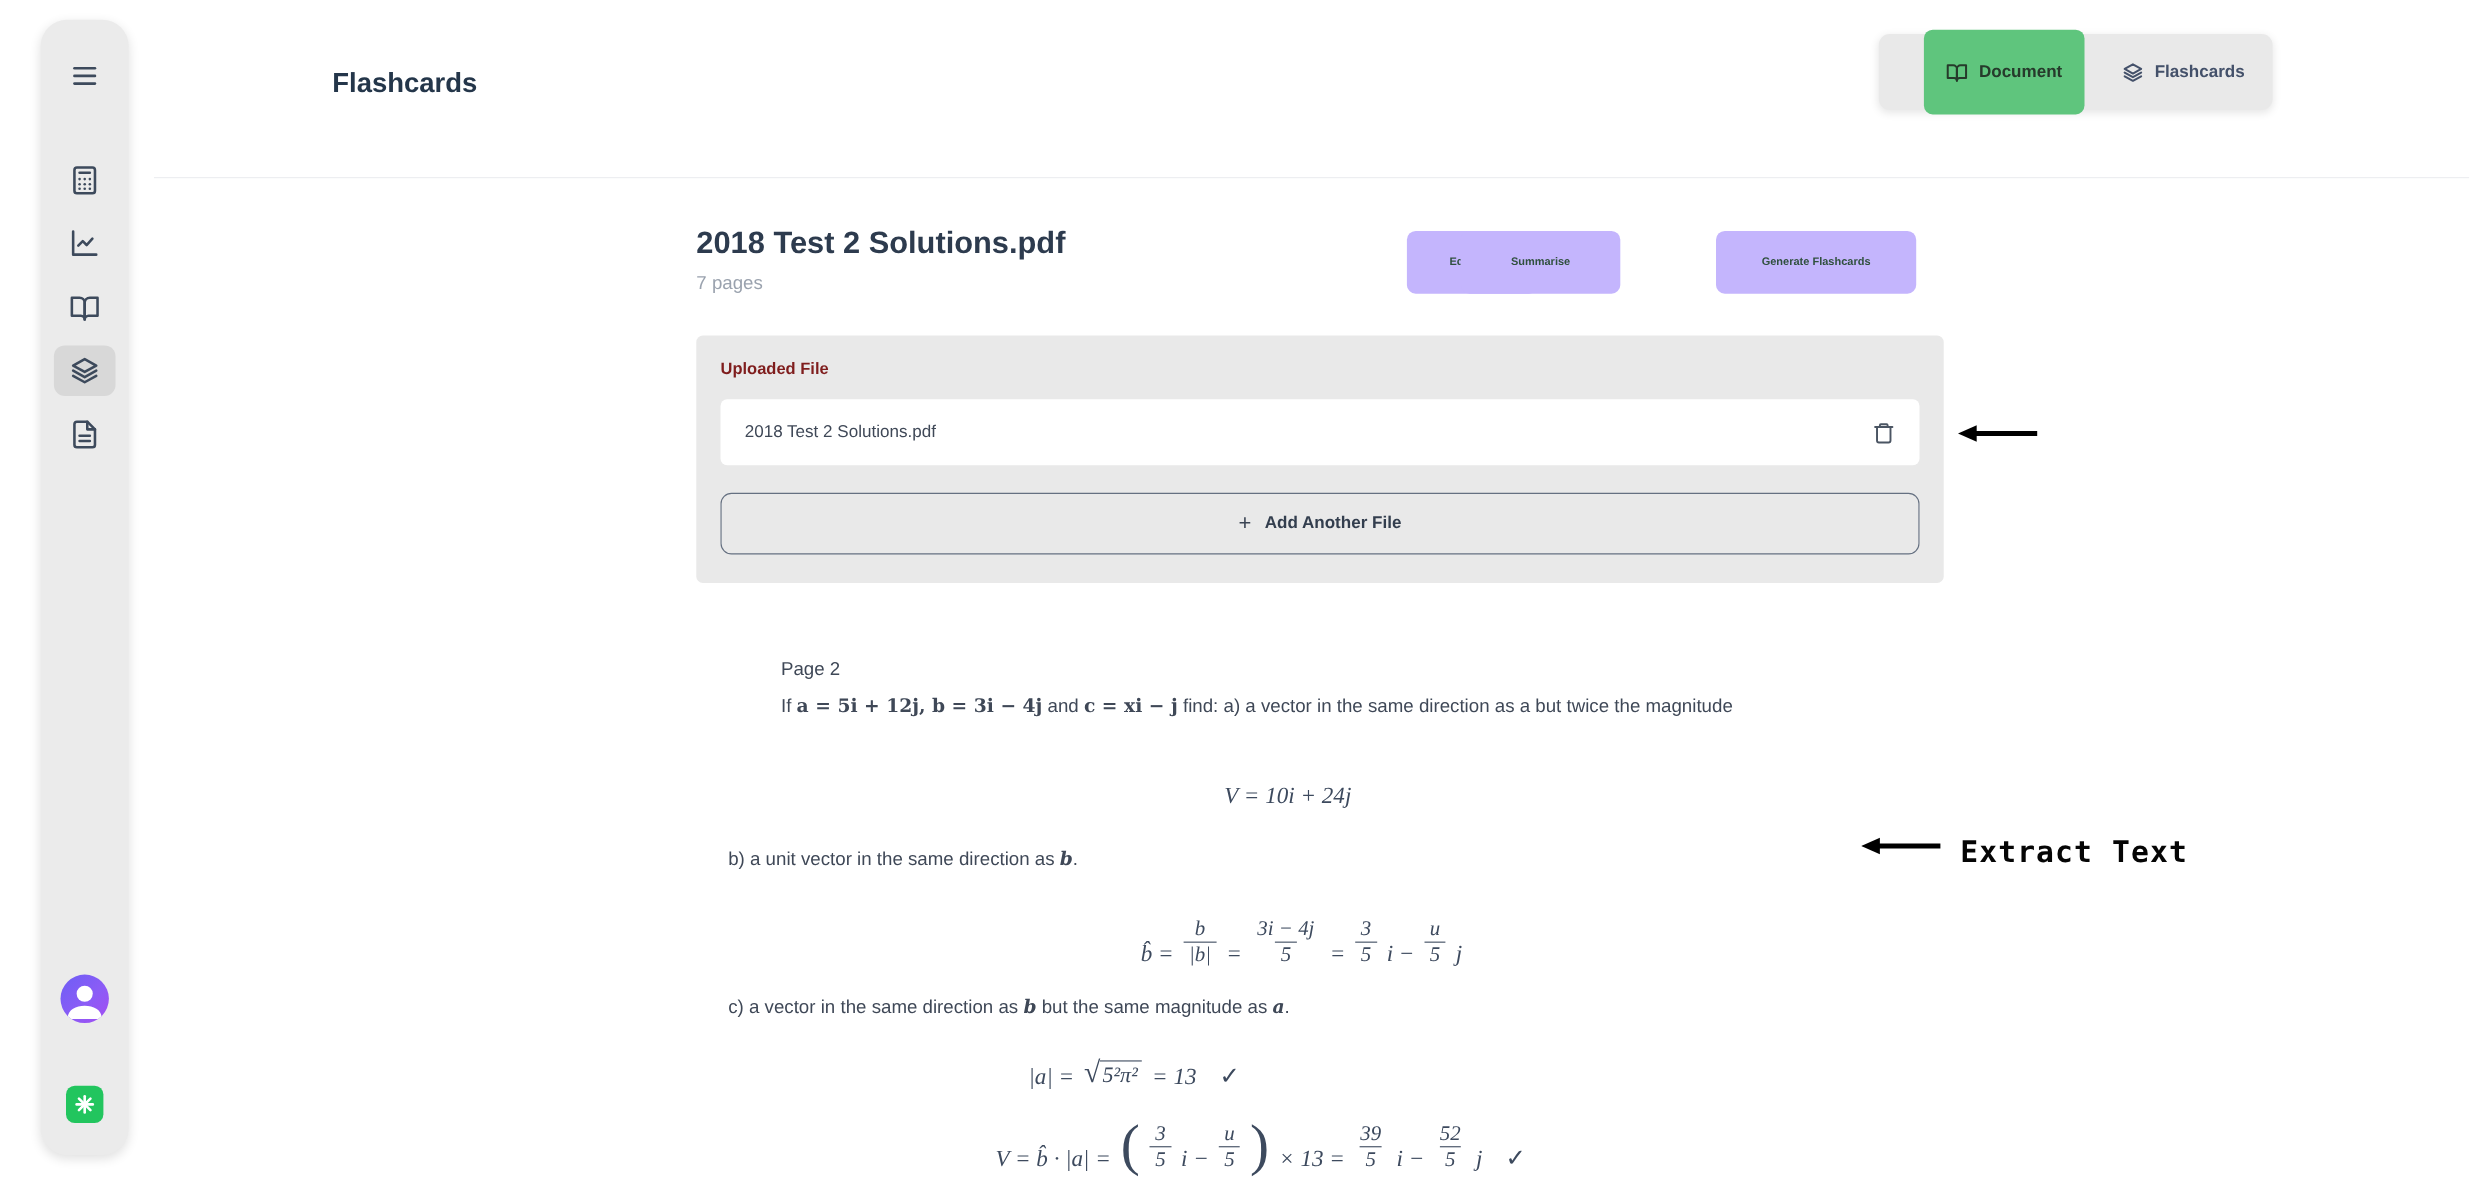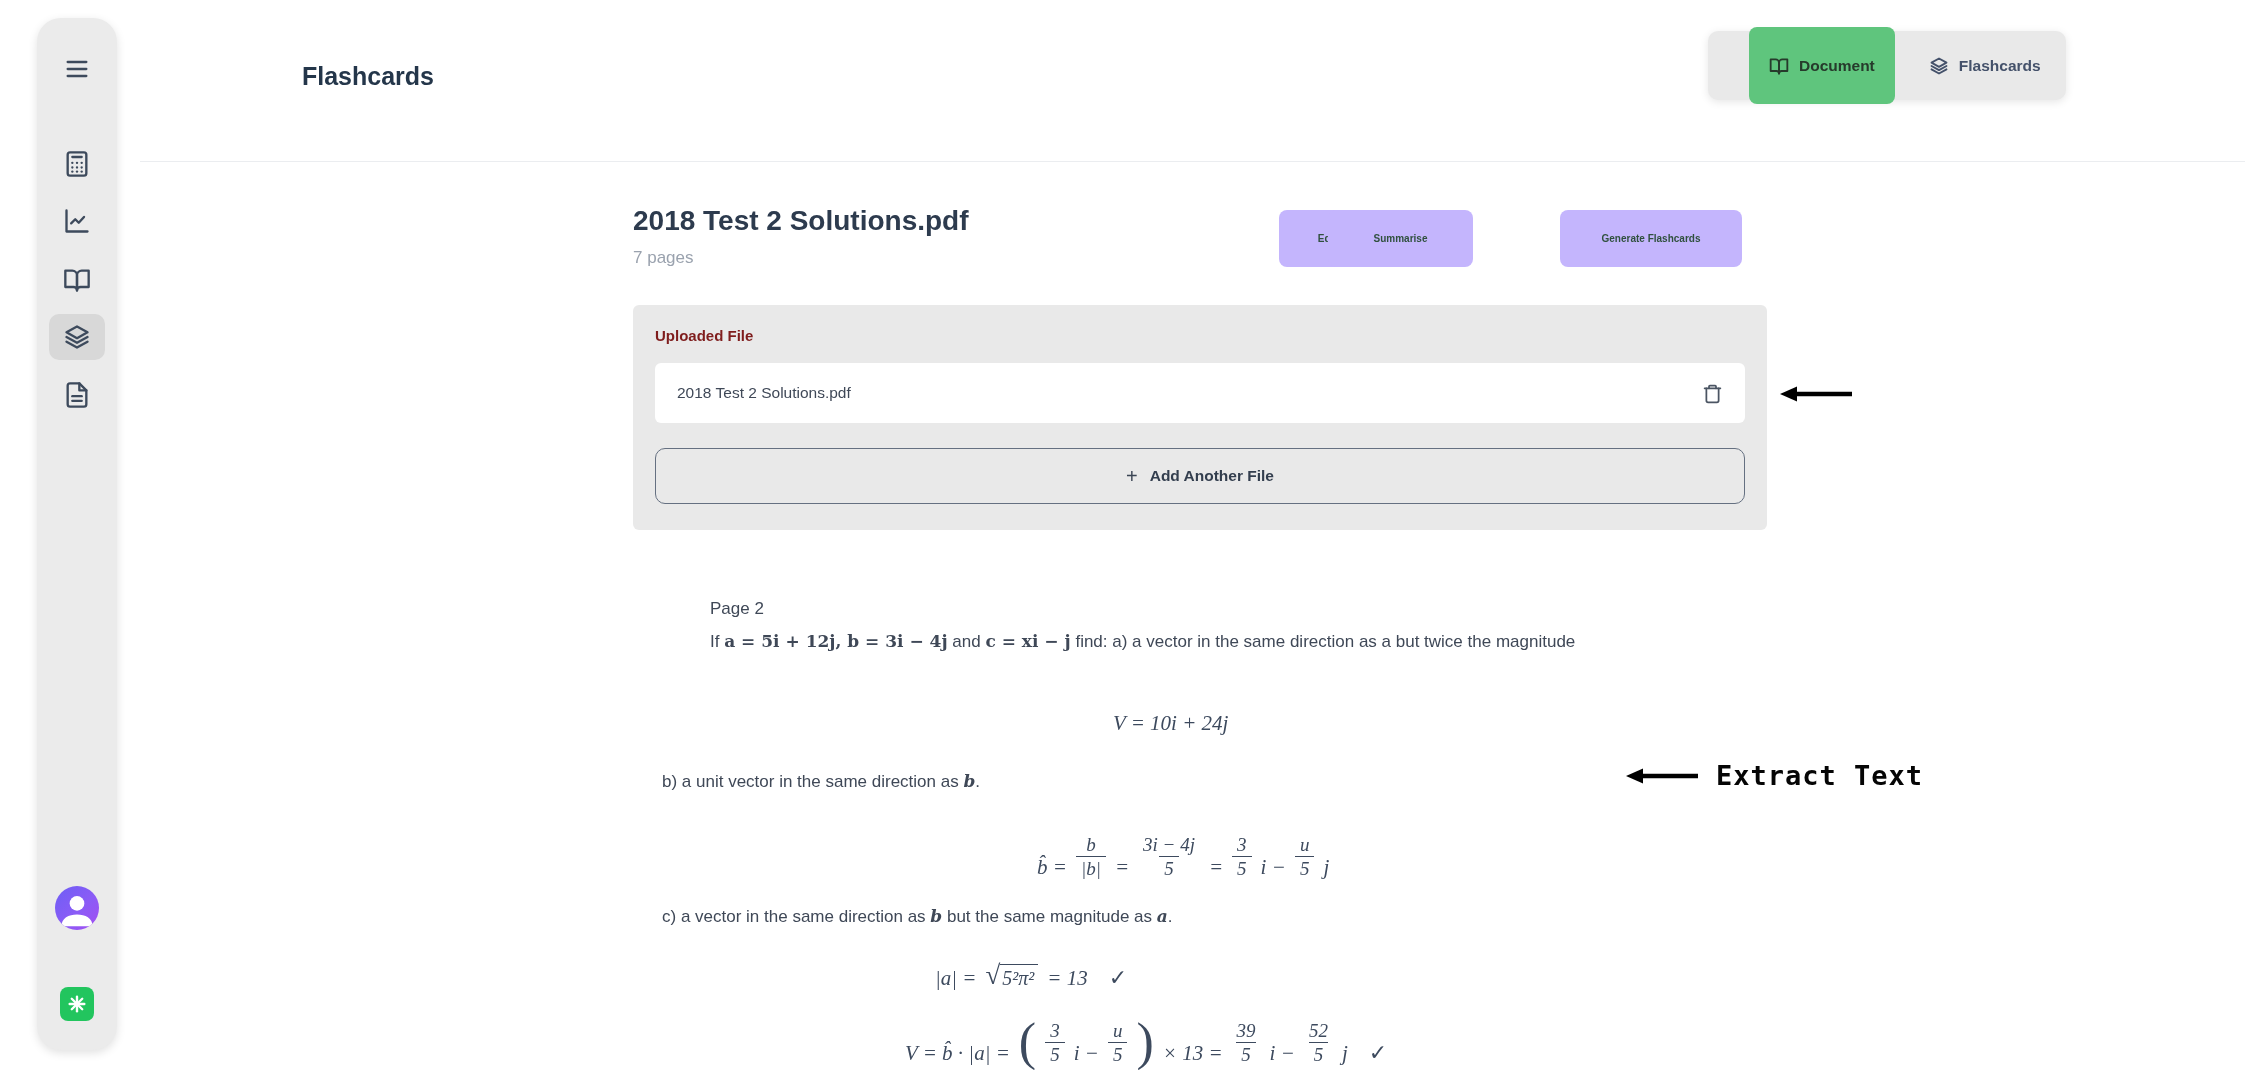--- a/index.html
+++ b/index.html
@@ -75,21 +75,21 @@
   .frac .den{border-top:1.7px solid #3d4a5e;padding:1px 5px 0 5px;}
   .frac .num{padding:0 5px;}
   .sqrt{display:inline-flex;align-items:flex-start;}
   .sqrt .rad{font-style:normal;font-size:27px;line-height:1;transform:translateY(-2px);}
   .sqrt .rand{border-top:1.7px solid #3d4a5e;padding:2px 4px 0 2px;font-size:20px;}
   .bigp{font-style:normal;font-size:52px;font-weight:400;line-height:0.85;transform:translateY(-2px);}
   .check{font-style:normal;font-size:22px;margin-left:12px;}
 
   
   .arrow-svg{position:absolute;}
-  .annot2{position:absolute;left:1626px;top:760px;display:flex;align-items:center;gap:16px;}
+  .annot2{position:absolute;left:1692px;top:760px;display:flex;gap:16px;}
   .annot-label{font-family:"DejaVu Sans Mono",monospace;font-weight:bold;font-size:27px;
                color:#050505;letter-spacing:1px;white-space:nowrap;}
 </style>
 </head>
 <body>
 
 <div class="page">
 
   <aside class="sidebar">
     <div class="nav-item" style="top:28px">

